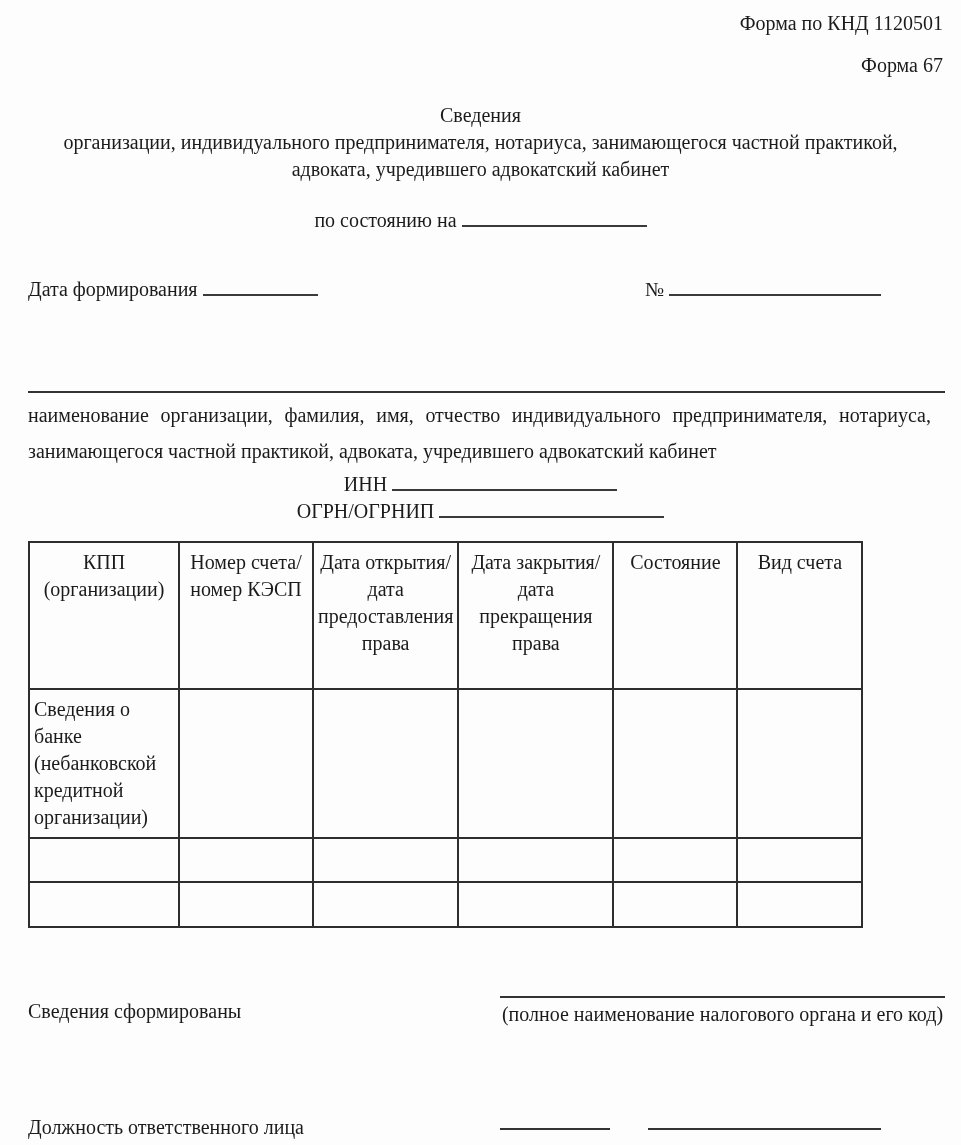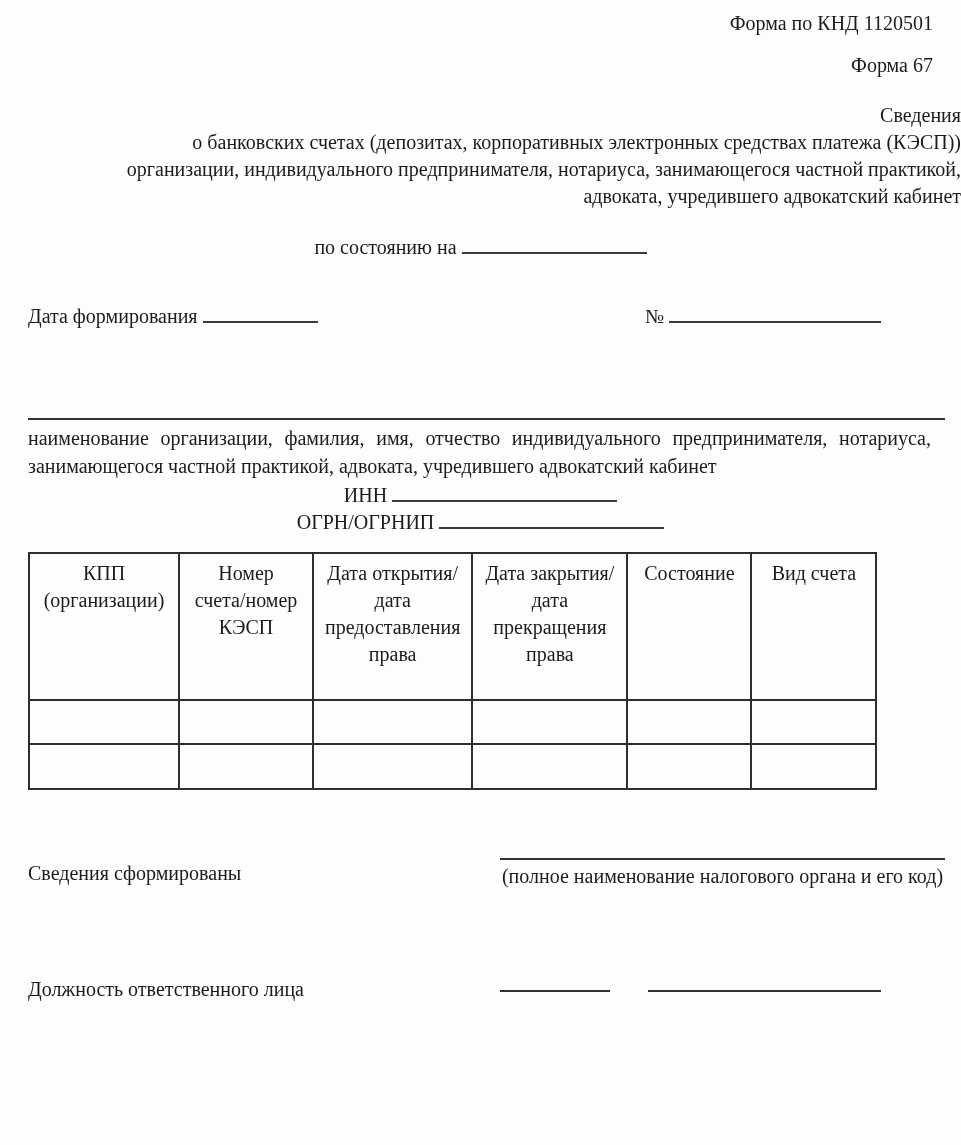--- a/index.html
+++ b/index.html
@@ -8,24 +8,24 @@
     width: 961px; height: 1145px;
     font-family: "Liberation Serif", "DejaVu Serif", serif;
     color: #1b1b1b;
     font-size: 20px;
     position: relative;
     background: #fdfdfd;
     overflow: hidden;
   }
   .page { position: relative; width: 961px; height: 1145px; }
 
-  .header-right { text-align: right; padding: 12px 28px 0 0; }
+  .header-right { text-align: right; padding: 12px 18px 0 0; }
   .form-number { margin-top: 19px; }
 
-  .title-block { text-align: right; margin-top: 25px; line-height: 27px; }
+  .title-block { text-align: center; margin-top: 25px; line-height: 27px; }
 
   .as-of-line { text-align: center; margin-top: 25px; }
 
   .blank {
     display: inline-block;
     border-bottom: 2px solid #3a3a3a;
     height: 0.95em;
     vertical-align: baseline;
   }
 
@@ -34,33 +34,33 @@
   .meta-number { position: absolute; left: 645px; top: 0; }
 
   .rule {
     margin: 88px 16px 0 28px;
     border-top: 2px solid #333;
   }
 
   .subject-caption {
     margin: 4px 30px 0 28px;
     text-align: justify;
-    line-height: 28px;
+    line-height: 36px;
   }
   .subject-ids { text-align: center; margin-top: 2px; line-height: 27px; }
 
   table.accounts {
     border-collapse: collapse;
     margin: 16px 0 0 28px;
     table-layout: fixed;
   }
   table.accounts td {
     border: 2px solid #2e2e2e;
     vertical-align: top;
-    padding: 6px 11px;
+    padding: 6px 4px;
     line-height: 27px;
     overflow-wrap: break-word;
   }
   table.accounts .hdr td { text-align: center; height: 147px; }
   table.accounts .r1 td { height: 145px; text-align: left; }
   table.accounts .r2 td { height: 44px; }
   table.accounts .r3 td { height: 45px; }
 
   .footer-row1 { position: relative; margin-top: 56px; height: 90px; }
   .footer-row1 .label { position: absolute; left: 28px; top: 16px; }
@@ -79,21 +79,20 @@
 
 <div class="page">
 
   <div class="header-right">
     <div>Форма по КНД 1120501</div>
     <div class="form-number">Форма 67</div>
   </div>
 
   <div class="title-block">
     <div>Сведения</div>
-    <div>о банковских счетах (депозитах, корпоративных электронных средствах платежа (КЭСП))</div>
     <div>организации, индивидуального предпринимателя, нотариуса, занимающегося частной практикой,</div>
     <div>адвоката, учредившего адвокатский кабинет</div>
   </div>
 
   <div class="as-of-line">
     <span>по состоянию на</span>
     <span class="blank" style="width:185px;"></span>
   </div>
 
   <div class="meta-row">
@@ -133,20 +132,28 @@
     </colgroup>
     <tbody>
       <tr class="hdr">
         <td>КПП (организации)</td>
         <td>Номер счета/номер КЭСП</td>
         <td>Дата открытия/дата предоставления права</td>
         <td>Дата закрытия/дата прекращения права</td>
         <td>Состояние</td>
         <td>Вид счета</td>
       </tr>
+      <tr class="r1">
+        <td>Сведения о банке (небанковской кредитной организации)</td>
+        <td></td>
+        <td></td>
+        <td></td>
+        <td></td>
+        <td></td>
+      </tr>
       <tr class="r2">
         <td></td>
         <td></td>
         <td></td>
         <td></td>
         <td></td>
         <td></td>
       </tr>
       <tr class="r3">
         <td></td>

